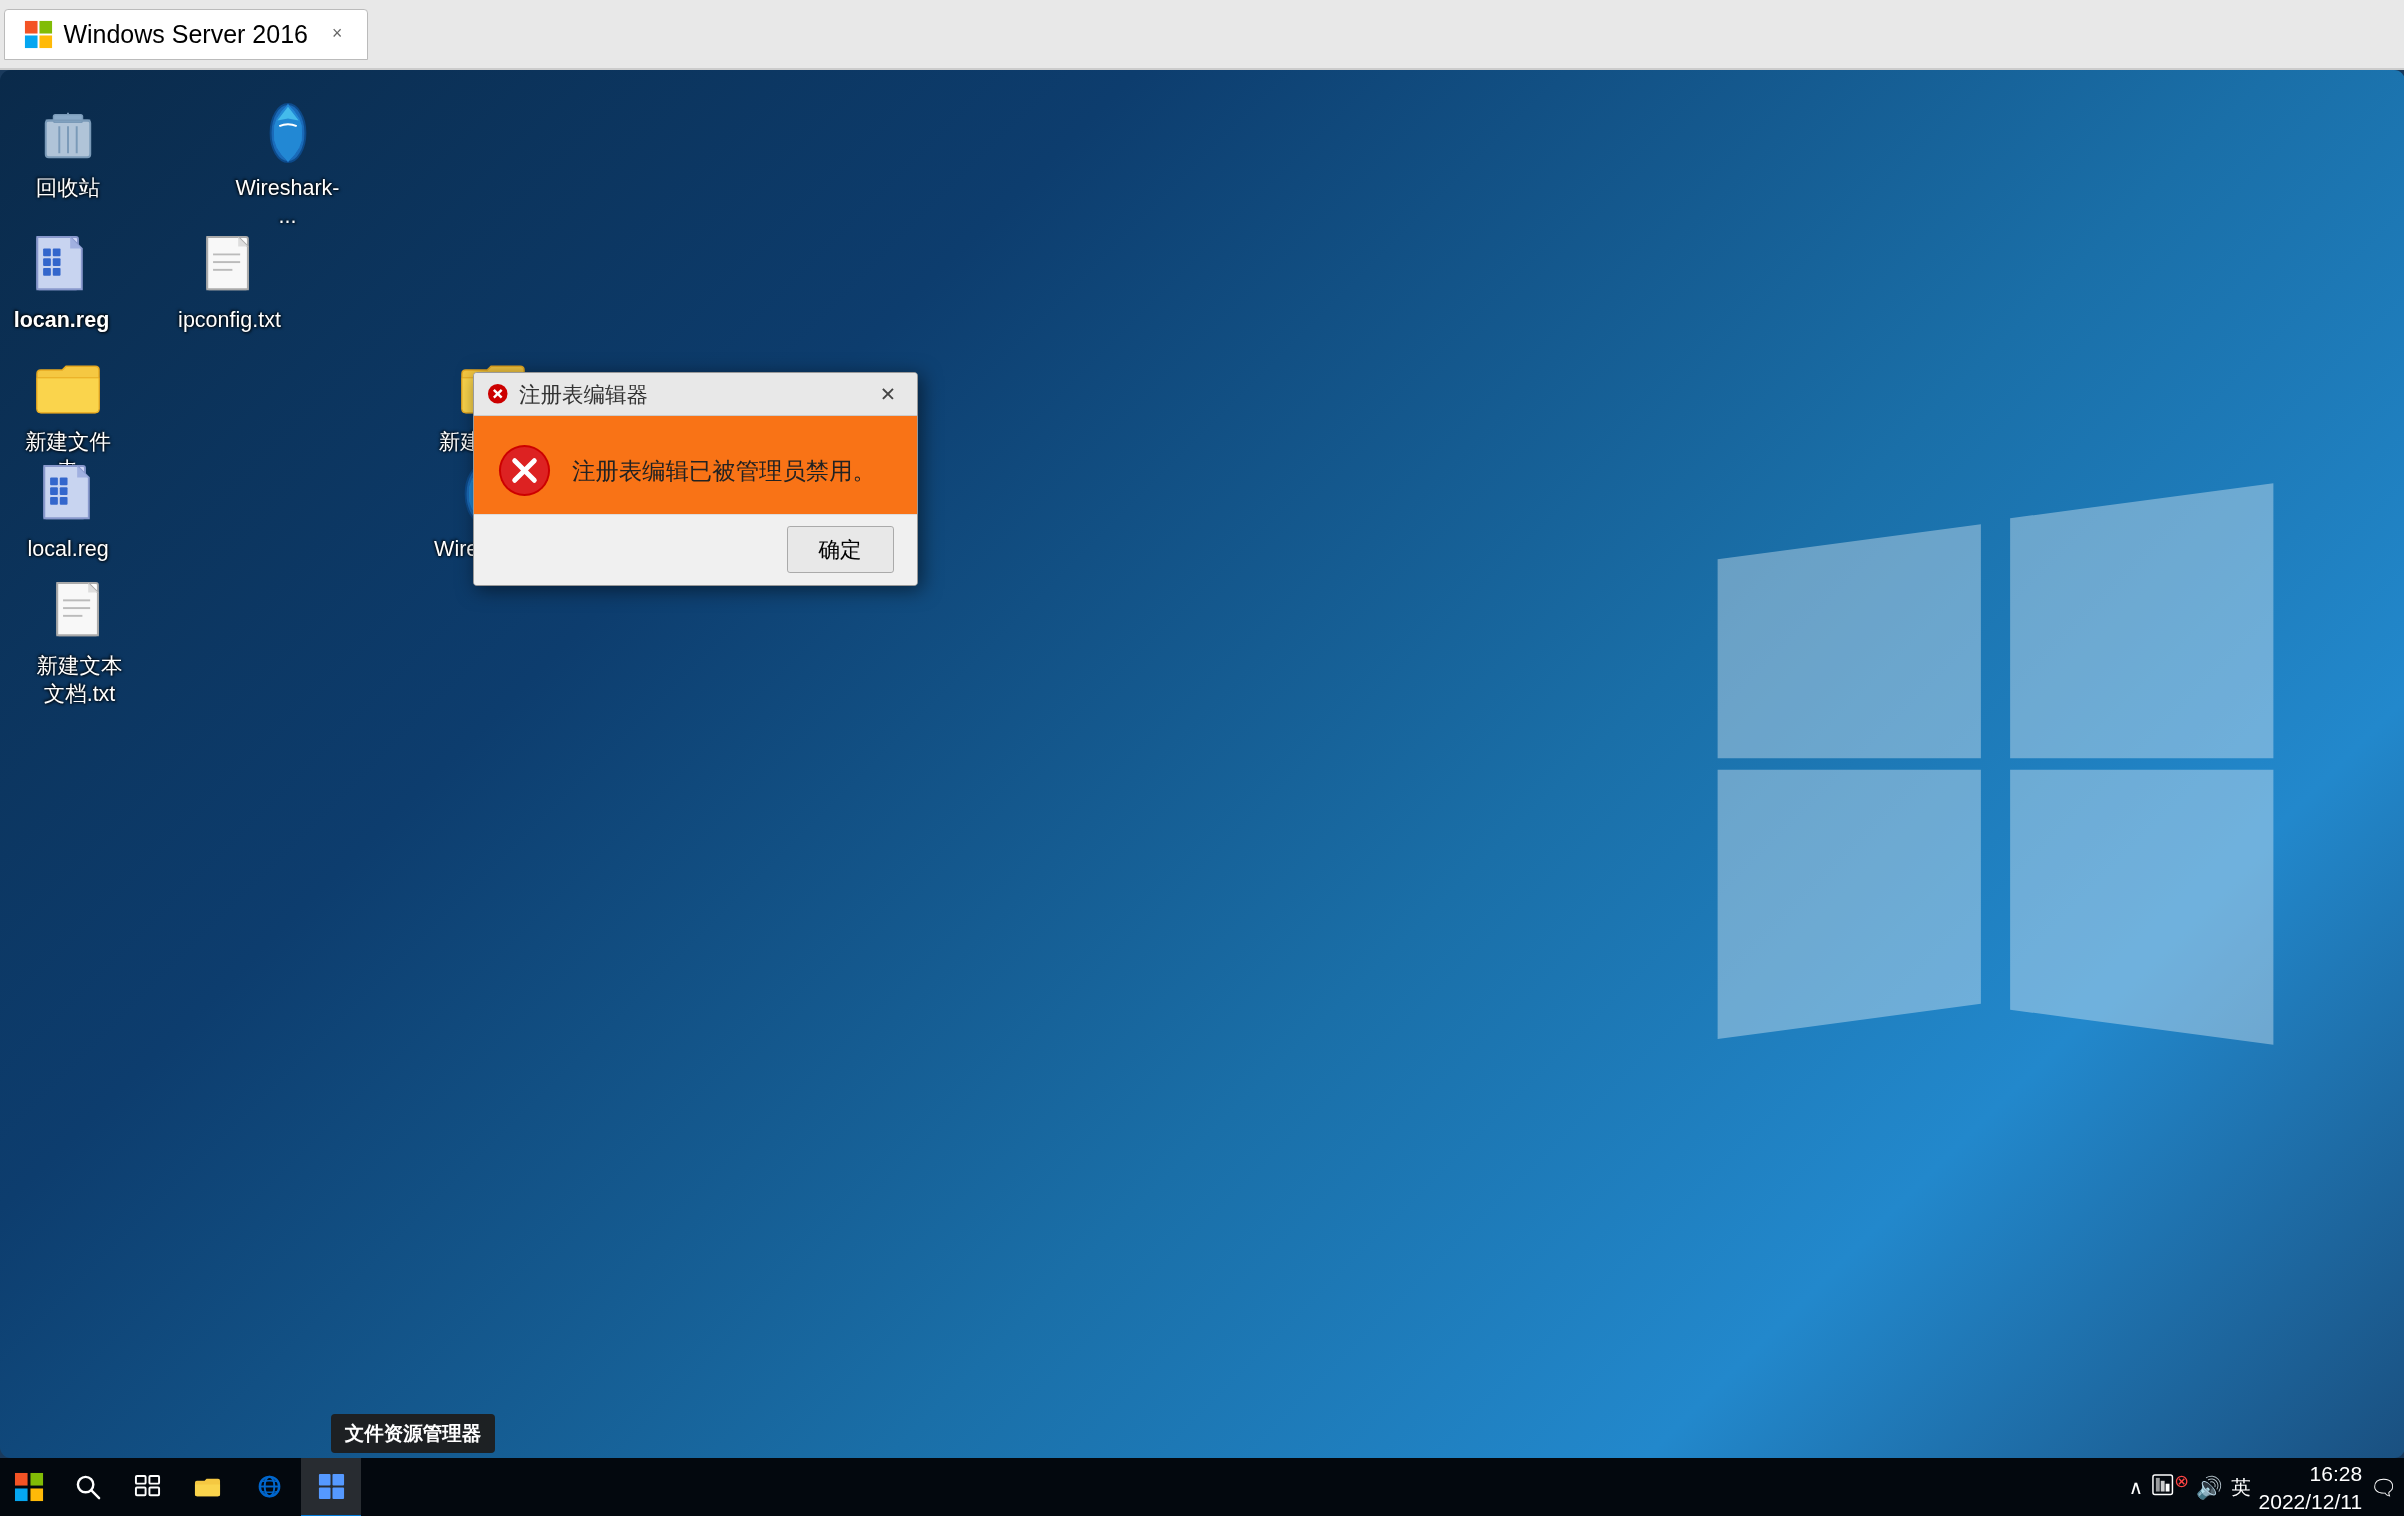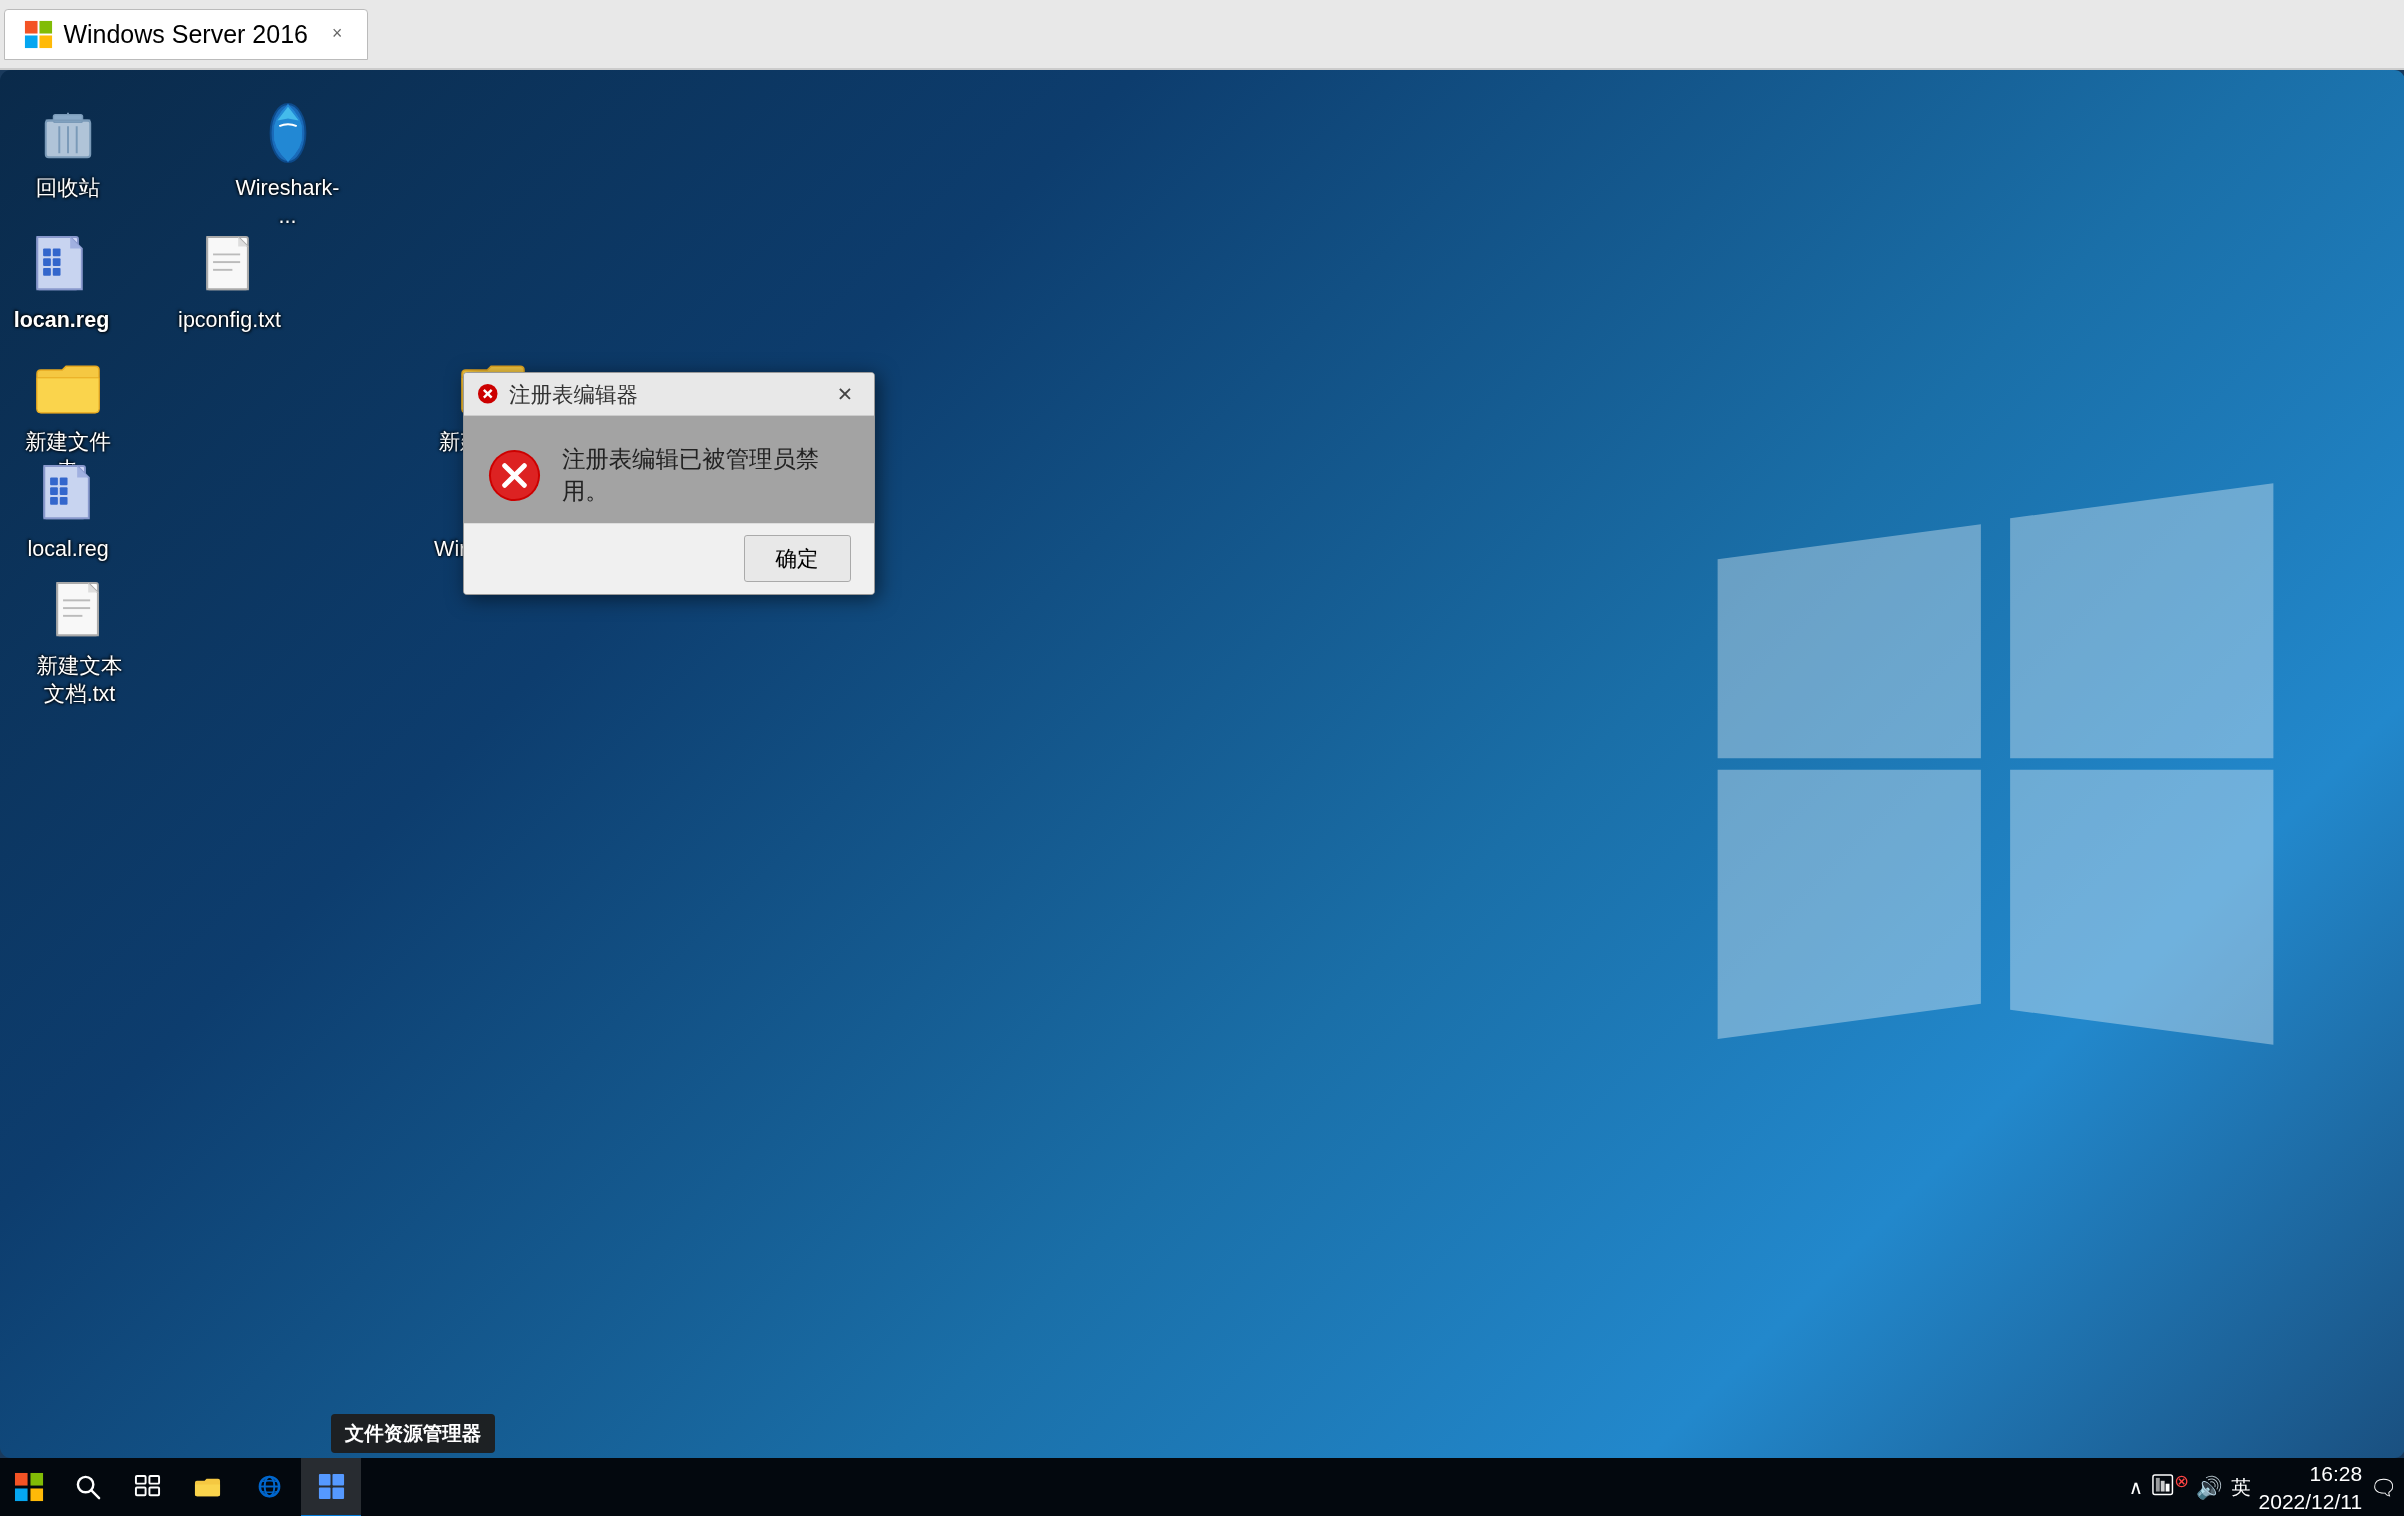--- a/index.html
+++ b/index.html
@@ -161,22 +161,22 @@
       color: #fff;
       font-size: 19.5px;
       padding: 5.9px 13.7px;
       border-radius: 3.9px;
       white-space: nowrap;
       pointer-events: none;
     }
     .dialog {
       position: absolute;
       top: 302px;
-      left: 463px;
-      width: 412px;
+      left: 473px;
+      width: 445px;
       background: #f0f0f0;
       border: 1px solid #999;
       box-shadow: 3.9px 3.9px 19.5px rgba(0,0,0,0.5);
       border-radius: 3.9px;
       overflow: hidden;
     }
     .dialog-titlebar {
       background: #e8e8e8;
       height: 43px;
       display: flex;
@@ -208,21 +208,21 @@
       cursor: pointer;
       color: #444;
       border-radius: 2px;
     }
 
     .dialog-body {
       padding: 27px 23.4px 15.6px 23.4px;
       display: flex;
       align-items: center;
       gap: 19.5px;
-      background: #a3a3a3;
+      background: #f97316;
     }
     .dialog-error-icon {
       width: 55px;
       height: 55px;
       flex-shrink: 0;
     }
     .dialog-message {
       font-size: 23.4px;
       color: #222;
     }

